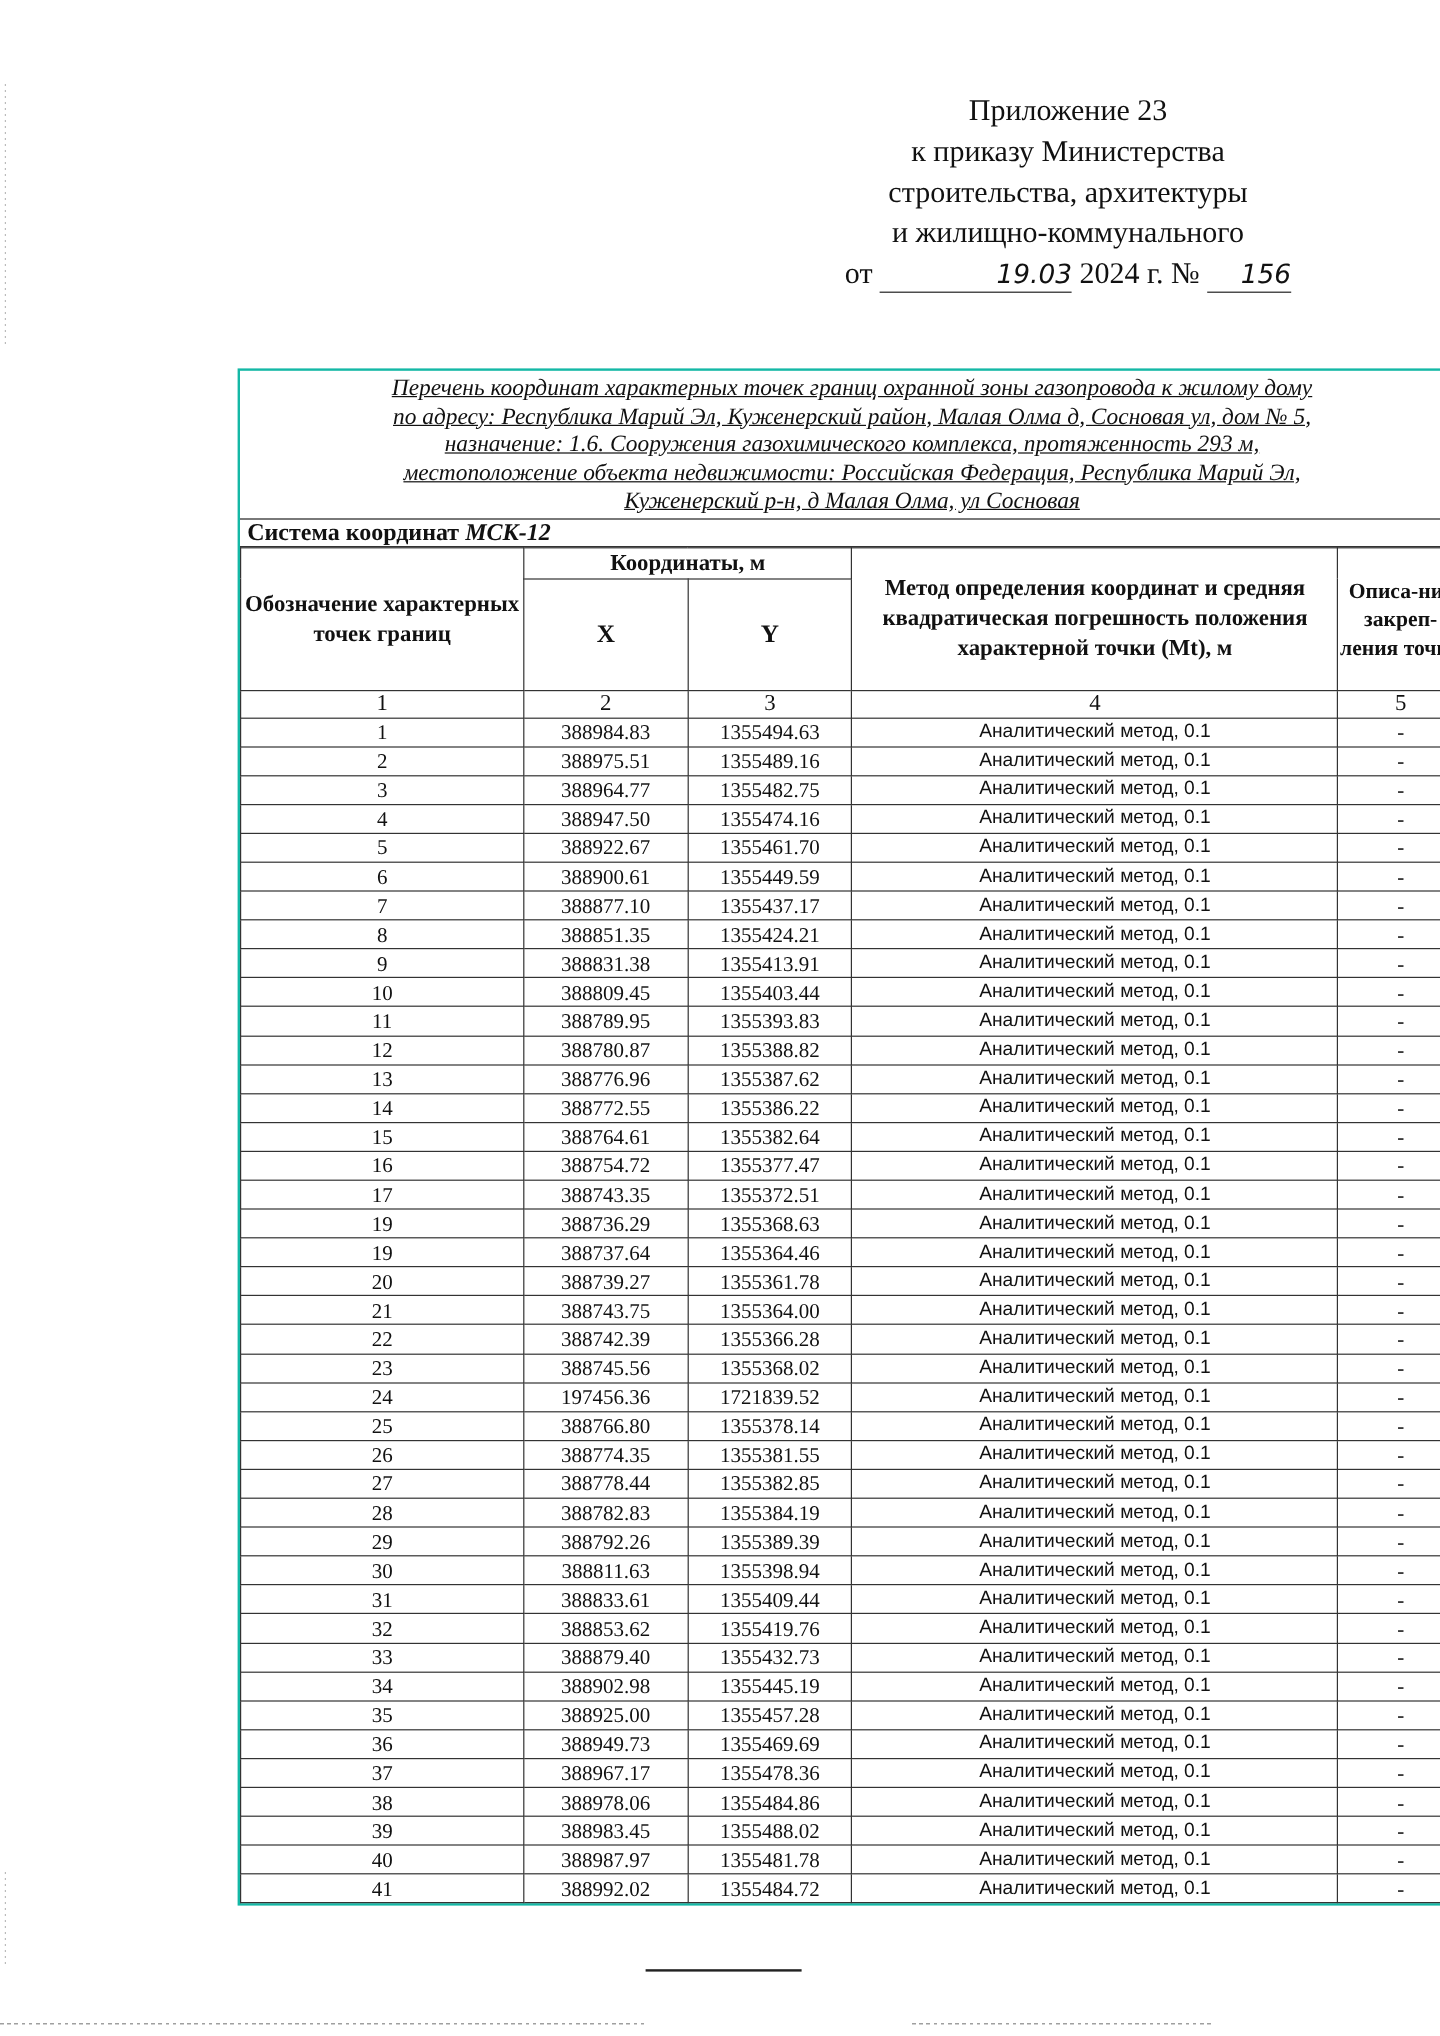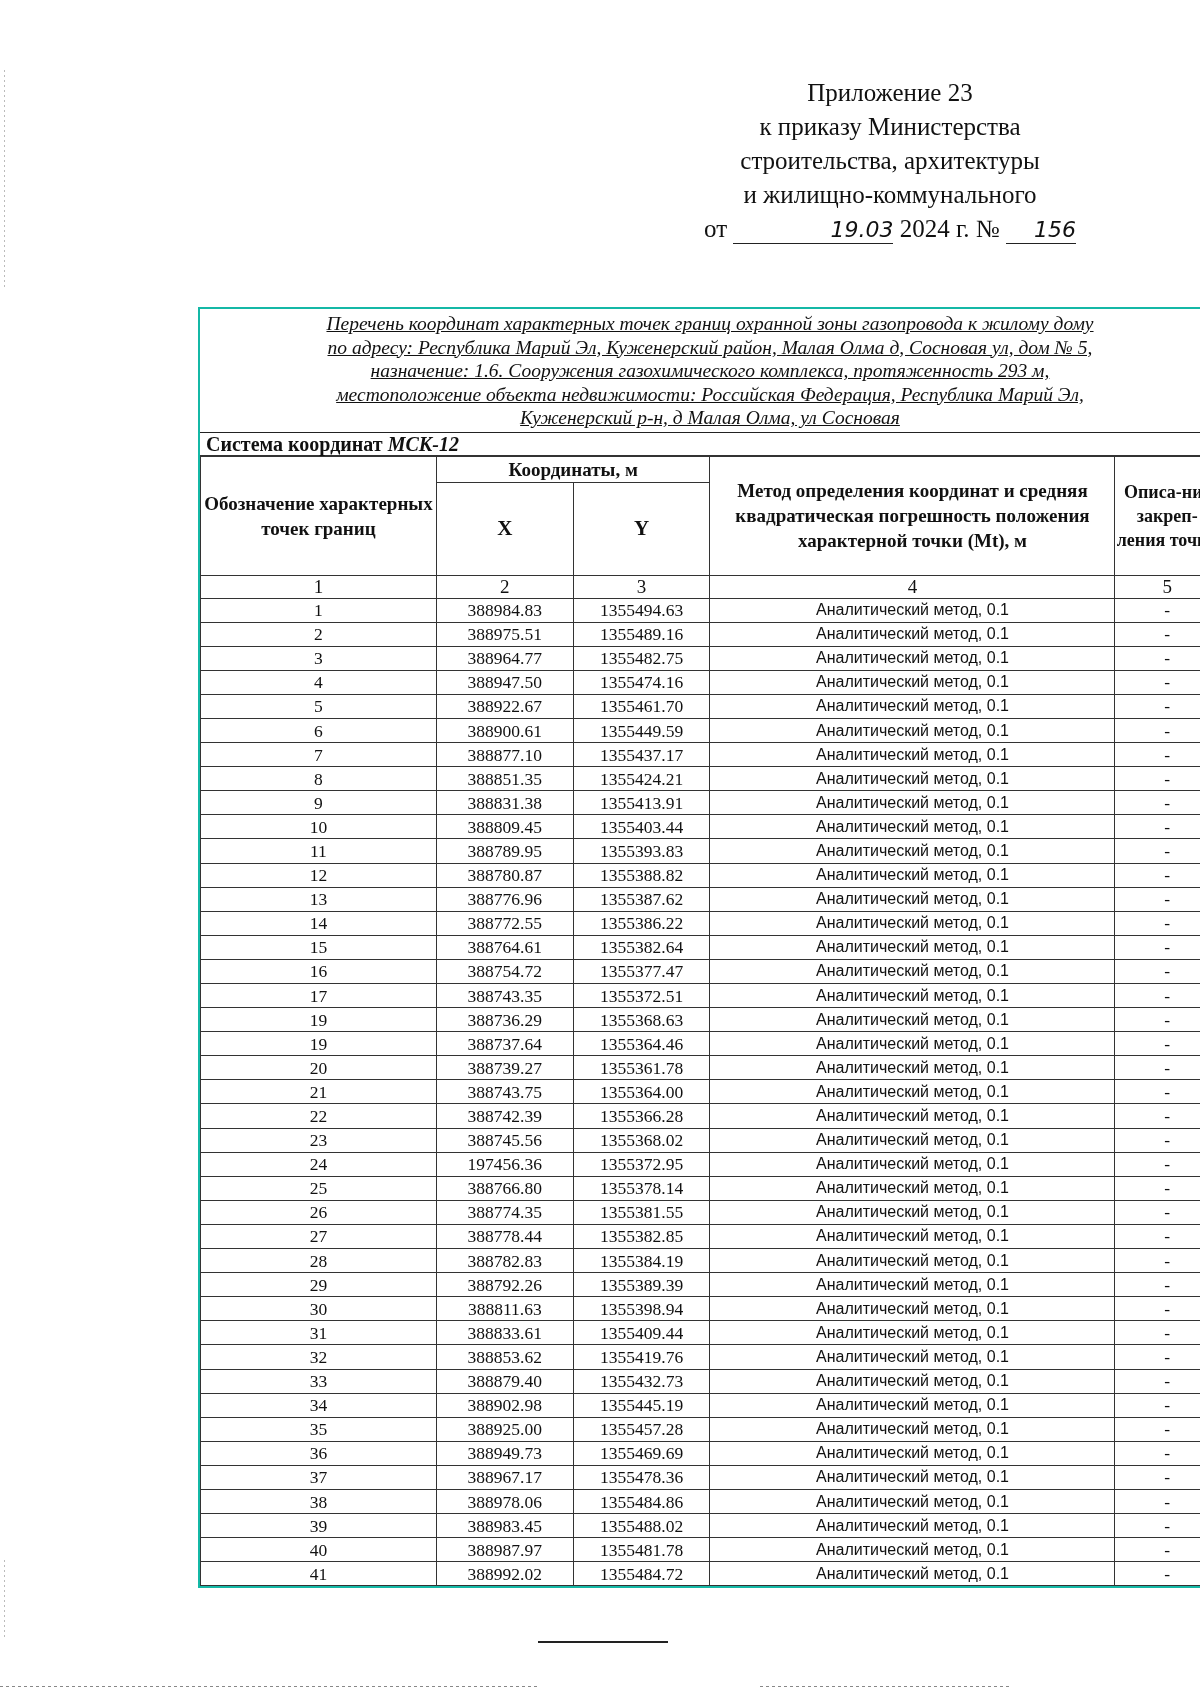--- a/index.html
+++ b/index.html
@@ -244,21 +244,21 @@
         <tr>
           <td>23</td>
           <td>388745.56</td>
           <td>1355368.02</td>
           <td class="method">Аналитический метод, 0.1</td>
           <td>-</td>
         </tr>
         <tr>
           <td>24</td>
           <td>197456.36</td>
-          <td>1355372.95</td>
+          <td>1721839.52</td>
           <td class="method">Аналитический метод, 0.1</td>
           <td>-</td>
         </tr>
         <tr>
           <td>25</td>
           <td>388766.80</td>
           <td>1355378.14</td>
           <td class="method">Аналитический метод, 0.1</td>
           <td>-</td>
         </tr>

